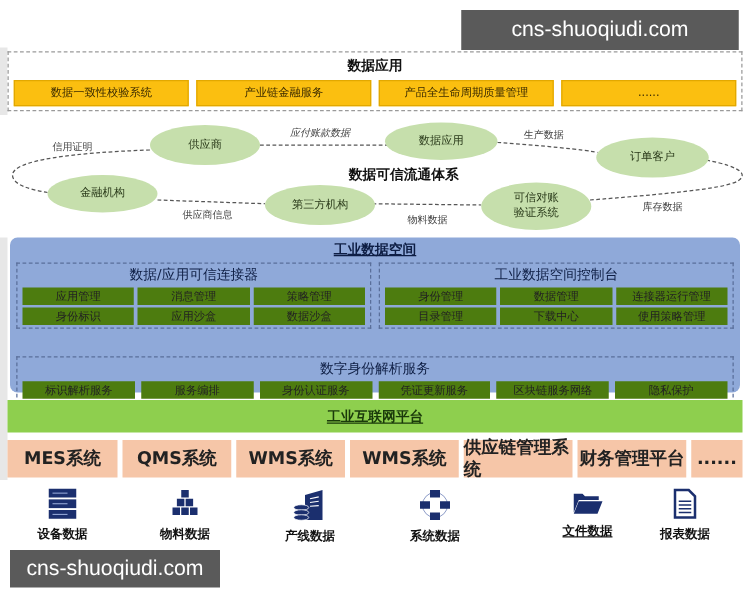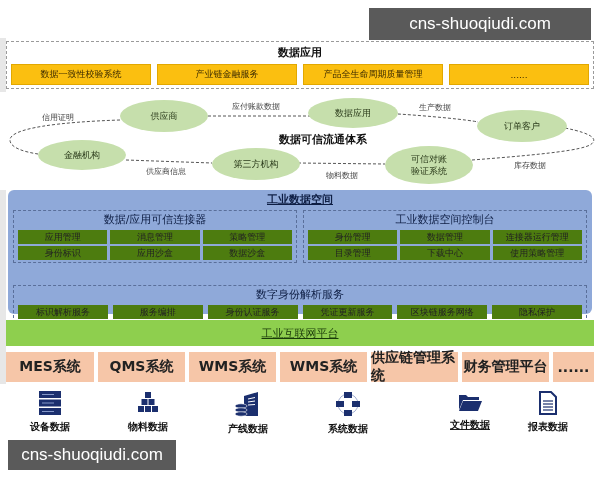--- a/index.html
+++ b/index.html
@@ -24,21 +24,21 @@
   .flow-title { position: absolute; font-size: 11px; font-weight: bold; color: #111; white-space: nowrap; }
 
   .ids { position: absolute; left: 8px; top: 190px; width: 584px; height: 124px; background: #8fa9d9; border-radius: 6px; }
   .ids-title { position: absolute; left: 0; right: 0; top: 2px; text-align: center; font-size: 11px; font-weight: bold; color: #0e1e44; text-decoration: underline; }
   .panel { position: absolute; border: 1px dashed #5a6f9a; }
   .panel-title { position: absolute; left: 0; right: 0; top: 1px; text-align: center; font-size: 11px; color: #0e1e44; }
   .grid3 { position: absolute; left: 4px; right: 4px; display: grid; grid-template-columns: 1fr 1fr 1fr; gap: 2px 3px; }
   .cell { background: #4d7c0f; font-size: 9px; color: #222; height: 14px; display: flex; align-items: center; justify-content: center; }
   .grid6 { position: absolute; left: 4px; right: 4px; top: 19px; display: grid; grid-template-columns: repeat(6, 1fr); gap: 5px; text-align: right; }
 
-  .platform { position: absolute; left: 6px; top: 320px; width: 588px; height: 26px; background: #8ecf4e; display: flex; align-items: center; justify-content: center; font-size: 11px; font-weight: normal; color: #1a3a0a; text-decoration: underline; }
+  .platform { position: absolute; left: 6px; top: 320px; width: 588px; height: 26px; background: #8ecf4e; display: flex; align-items: center; justify-content: center; font-size: 11px; font-weight: bold; color: #1a3a0a; text-decoration: underline; }
 
   .systems { position: absolute; left: 6px; top: 352px; width: 588px; height: 30px; display: flex; gap: 4px; }
   .sys { background: #f6c6a8; font-size: 14px; font-weight: bold; color: #222; display: flex; align-items: center; justify-content: center; }
 
   .sources { position: absolute; left: 0; top: 390px; width: 600px; height: 60px; }
   .source { position: absolute; width: 100px; text-align: center; }
   .source svg { display: block; margin: 0 auto; }
   .source-label { font-size: 10px; font-weight: bold; color: #111; margin-top: 4px; }
 </style>
 </head>
@@ -71,21 +71,21 @@
   <div class="ellipse" style="left:308px;top:8px;width:90px;height:30px;">数据应用</div>
   <div class="ellipse" style="left:477px;top:20px;width:90px;height:32px;text-align:center;">订单客户</div>
   <div class="ellipse" style="left:38px;top:50px;width:88px;height:30px;">金融机构</div>
   <div class="ellipse" style="left:212px;top:58px;width:88px;height:32px;">第三方机构</div>
   <div class="ellipse" style="left:385px;top:56px;width:88px;height:38px;flex-direction:column;">
     <span>可信对账</span>
     <span>验证系统</span>
   </div>
 
   <div class="flow-label" style="left:42px;top:22px;">信用证明</div>
-  <div class="flow-label" style="left:232px;top:11px;">应付账款数据</div>
+  <div class="flow-label" style="left:232px;top:11px;font-style:italic;">应付账款数据</div>
   <div class="flow-label" style="left:419px;top:12px;">生产数据</div>
   <div class="flow-label" style="left:146px;top:76px;">供应商信息</div>
   <div class="flow-label" style="left:326px;top:80px;">物料数据</div>
   <div class="flow-label" style="left:514px;top:70px;">库存数据</div>
 
   <div class="flow-title" style="left:279px;top:42px;">数据可信流通体系</div>
 </div>
 
 <div class="ids">
   <div class="ids-title">工业数据空间</div>

